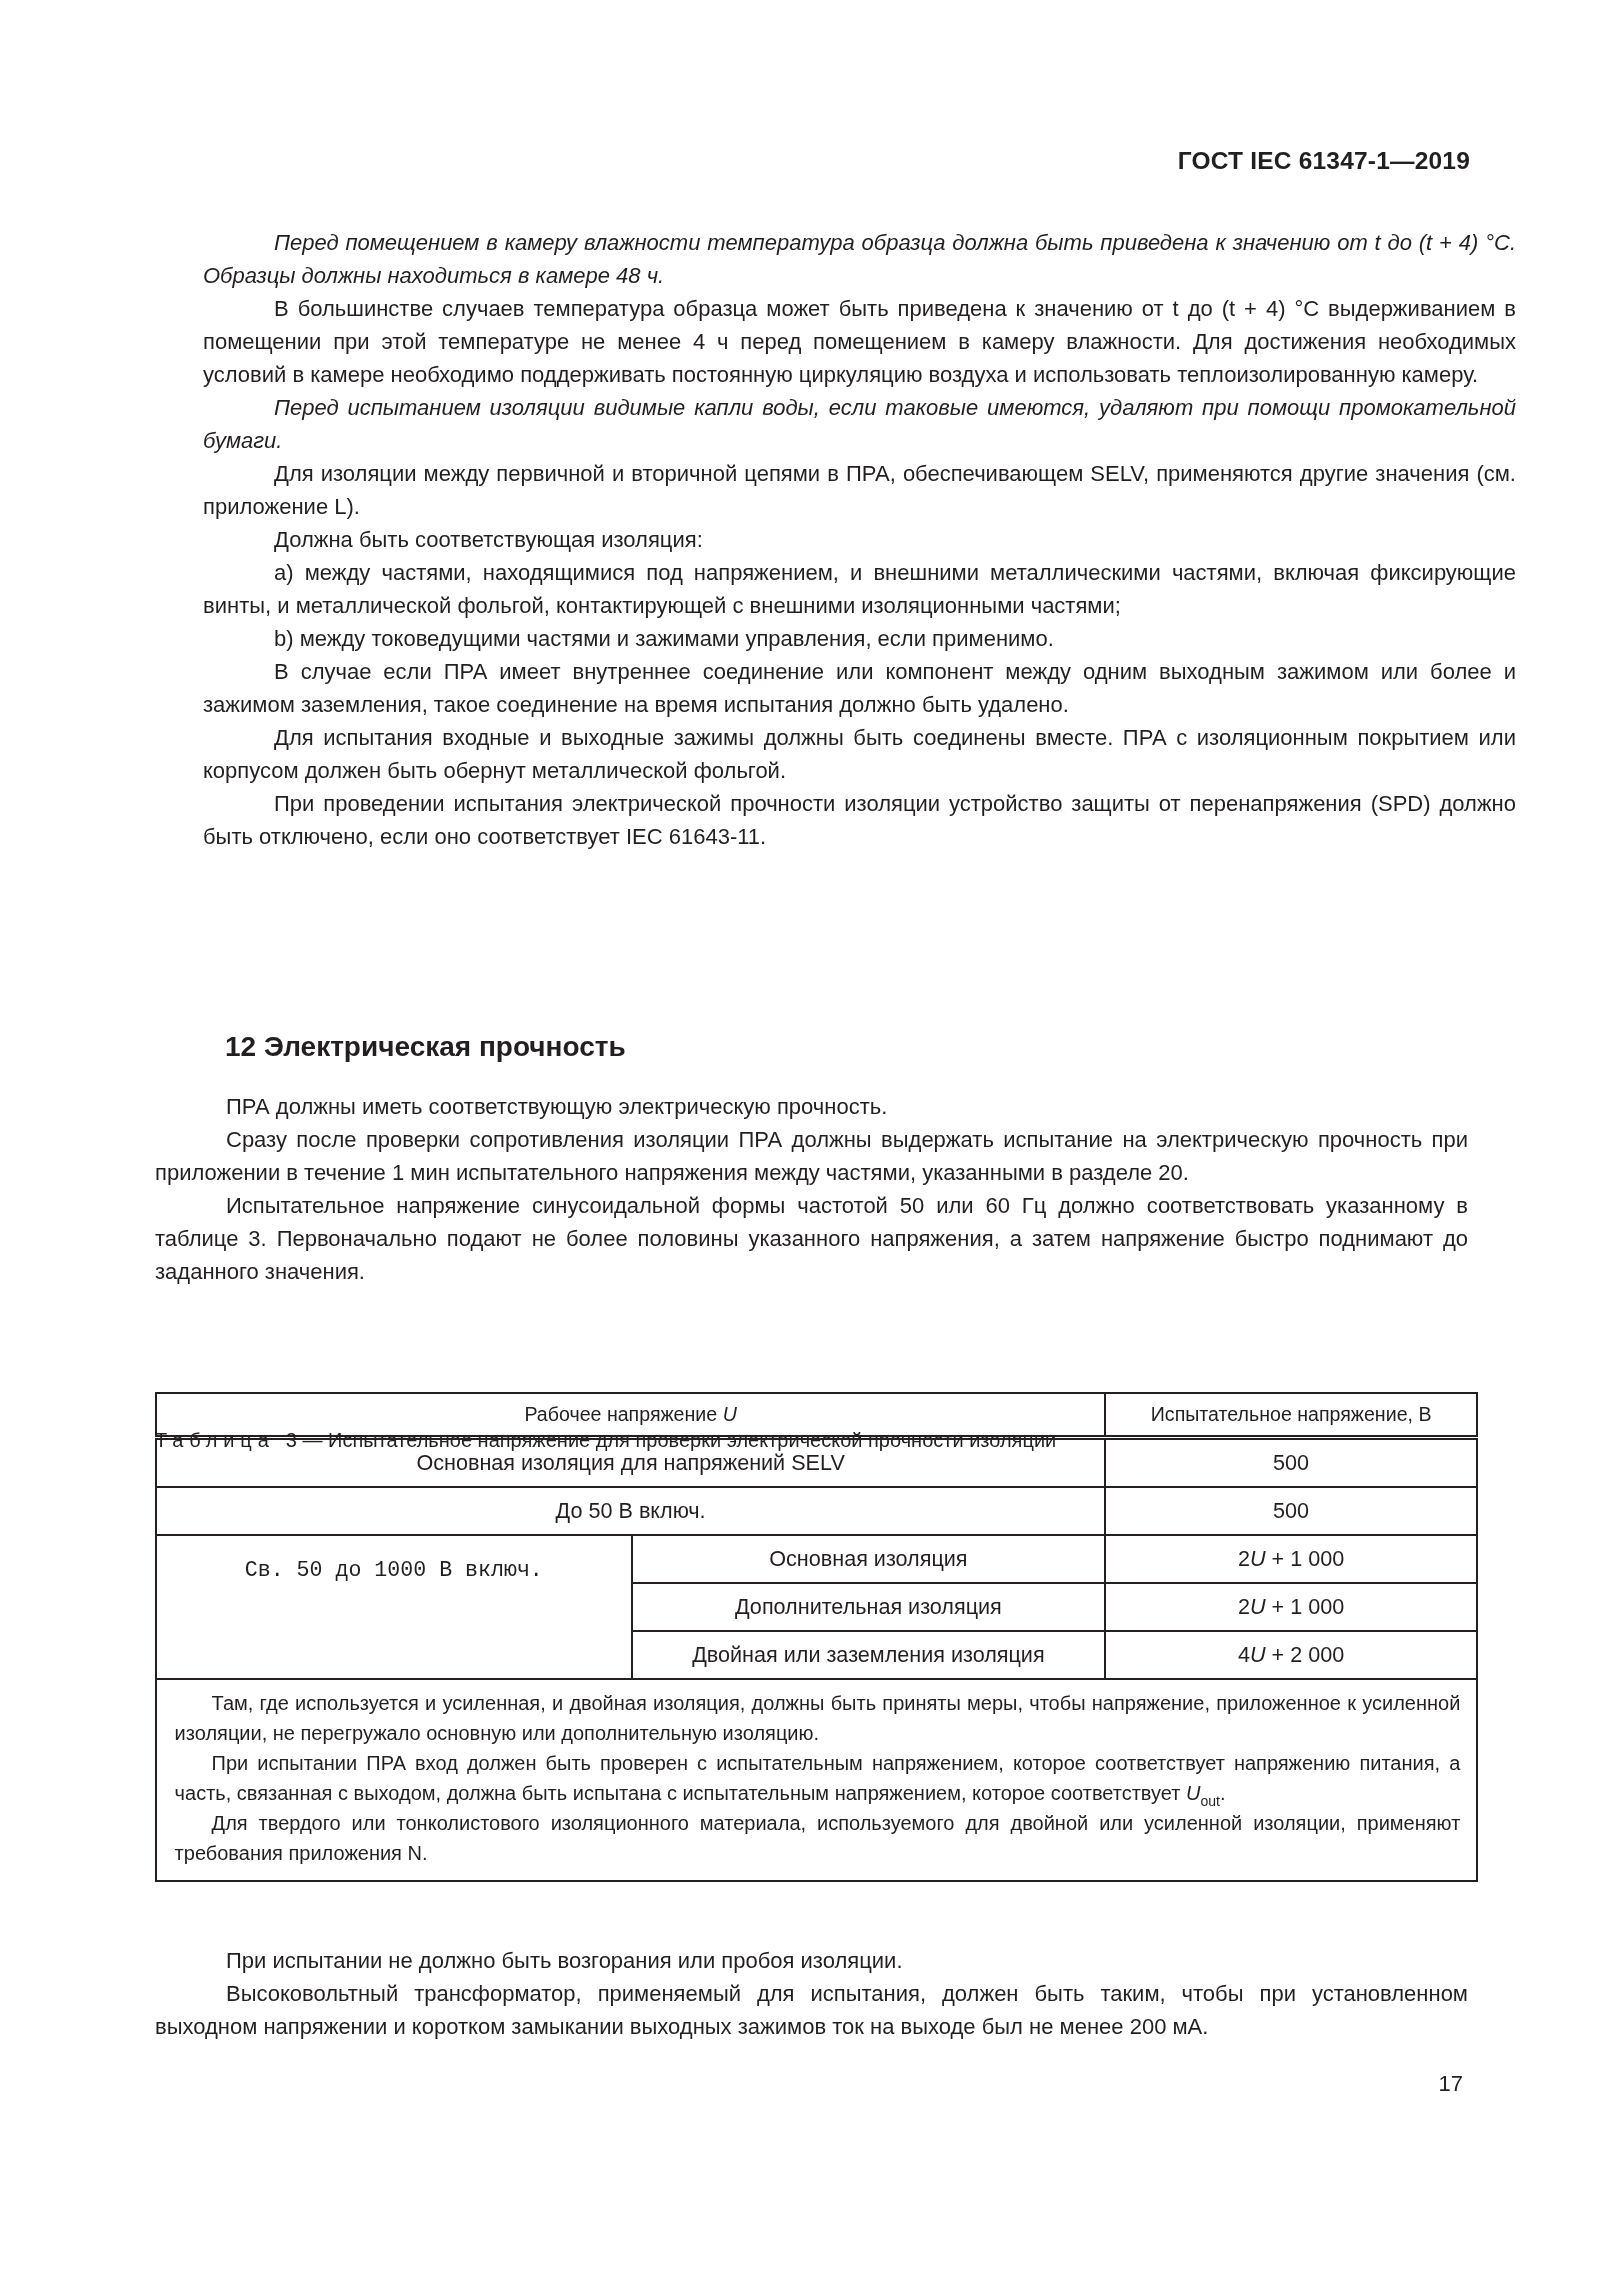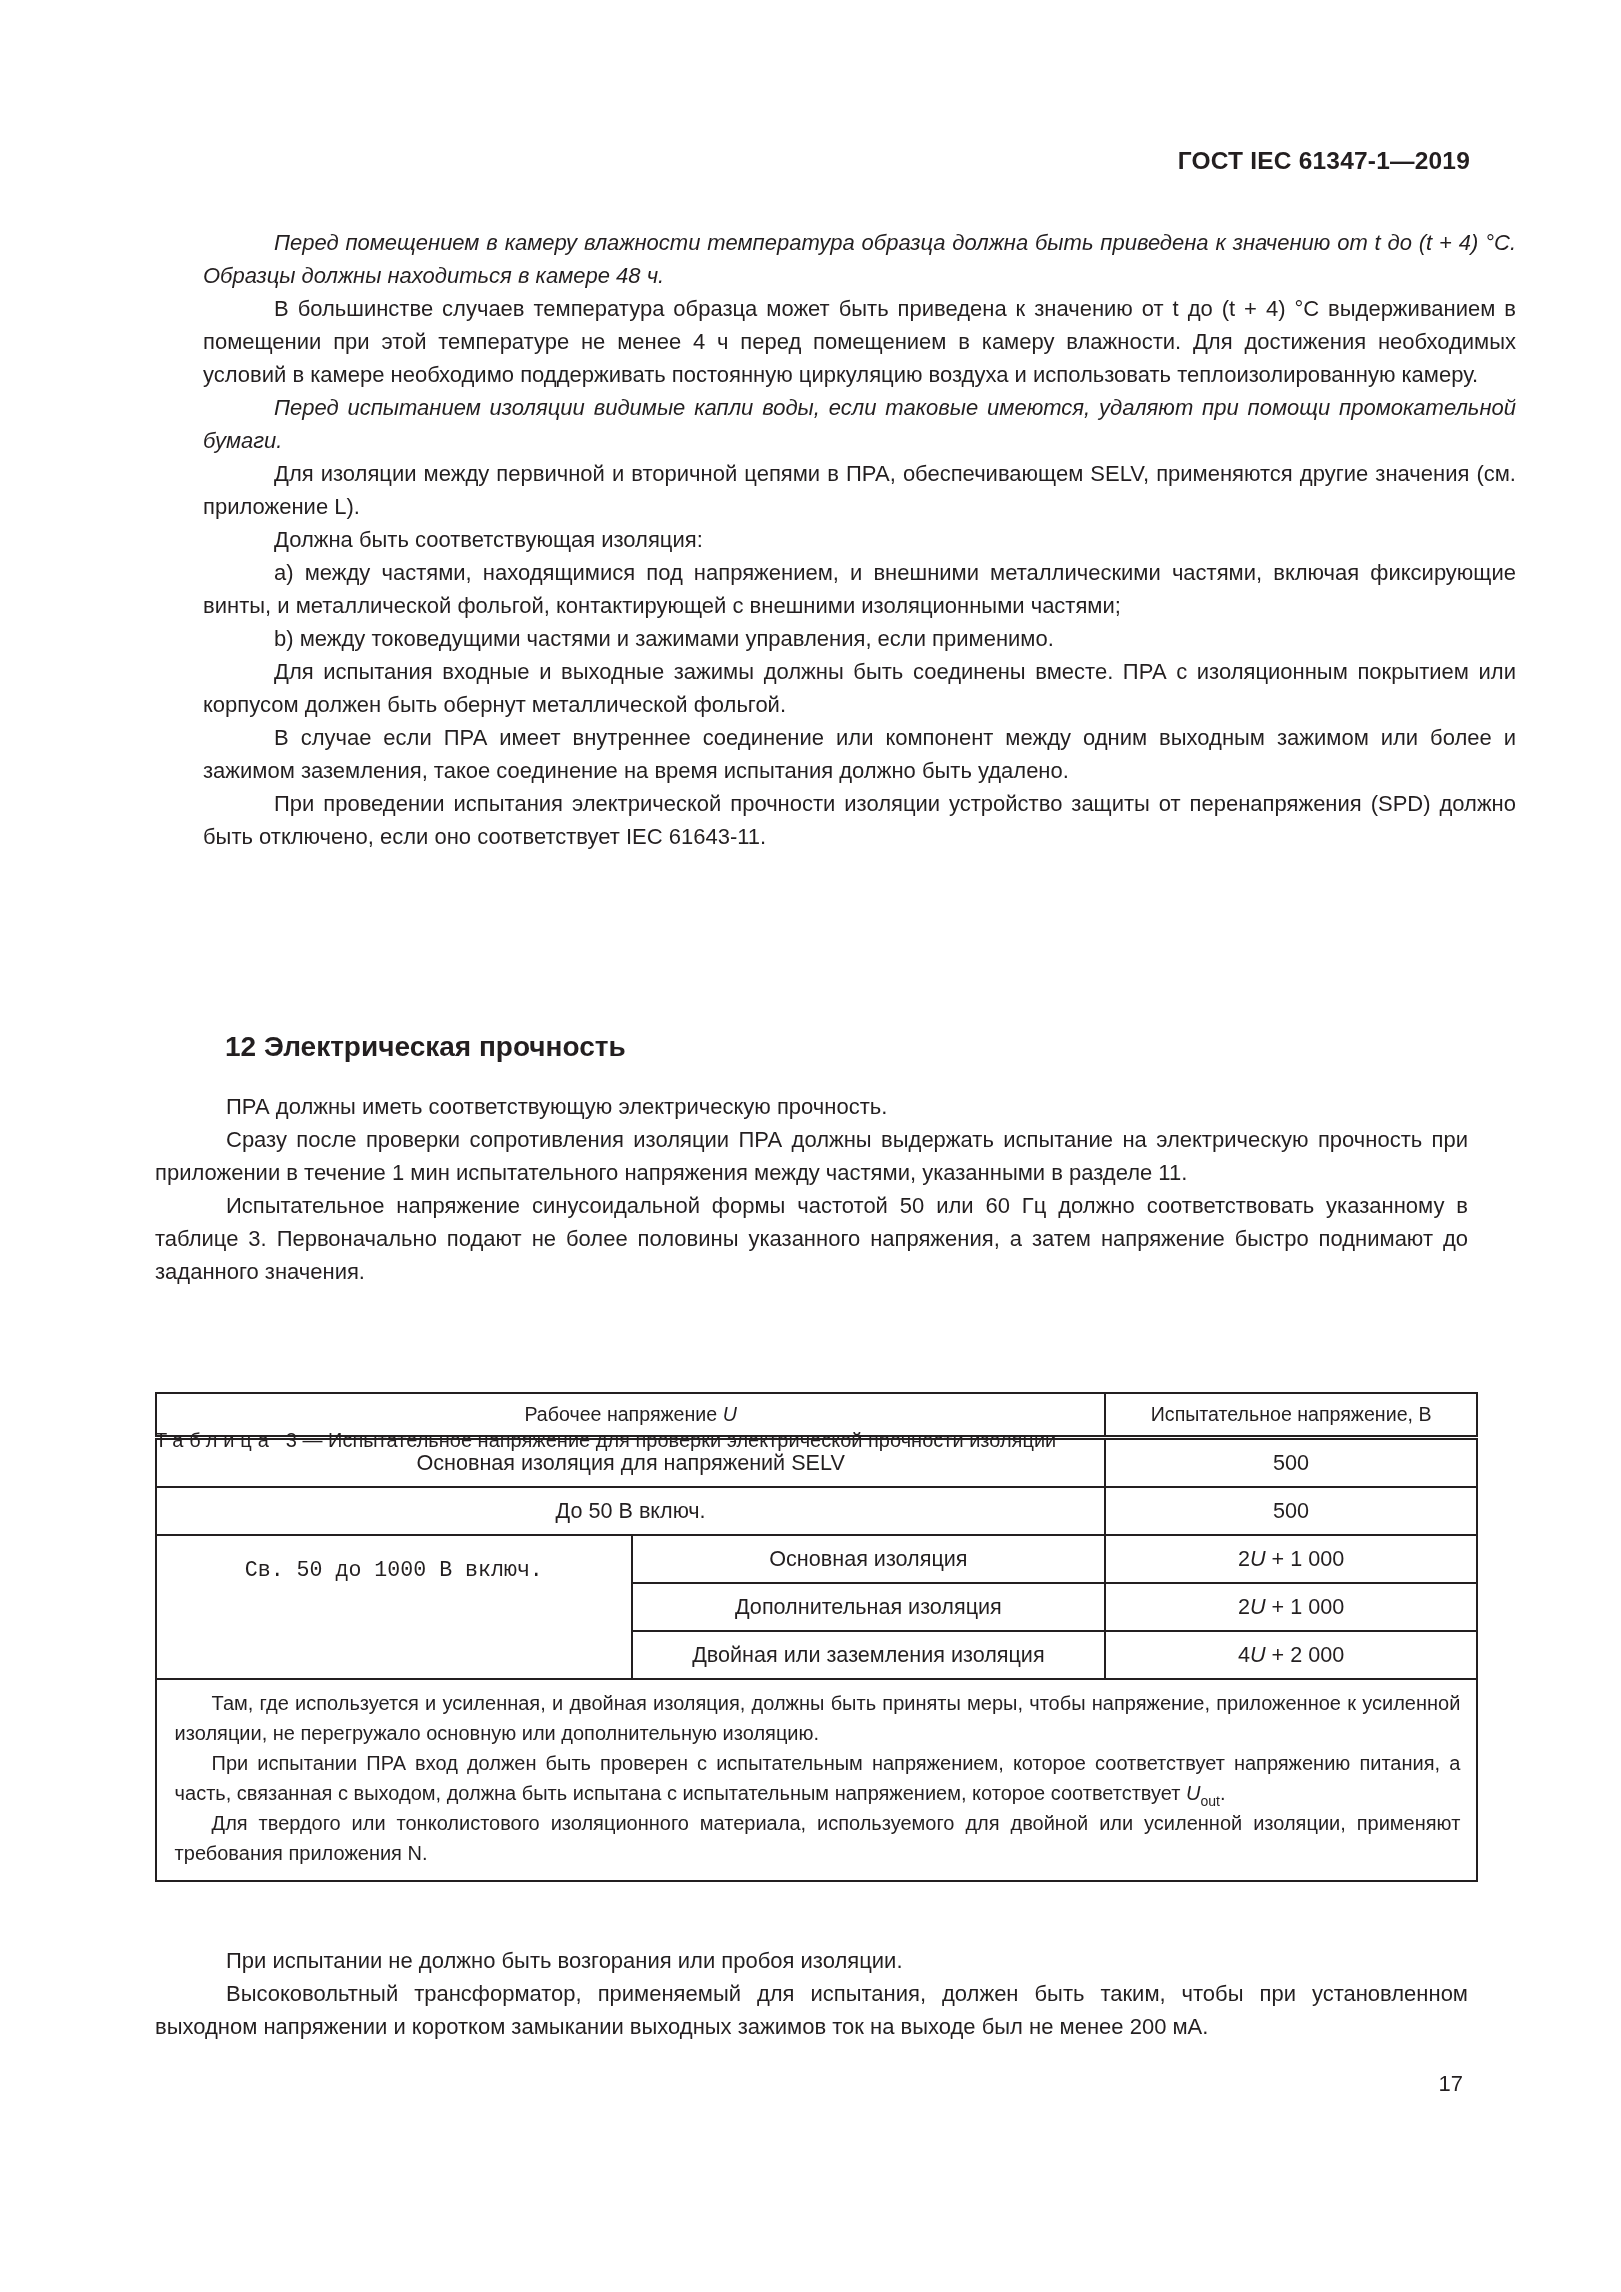--- a/index.html
+++ b/index.html
@@ -28,30 +28,30 @@
 <div class="page-header">ГОСТ IEC 61347-1—2019</div>
 
 <div class="block" style="top:226px;margin-left:48px;">
   <p class="p it">Перед помещением в камеру влажности температура образца должна быть приведена к значению от t до (t + 4) °С. Образцы должны находиться в камере 48 ч.</p>
   <p class="p">В большинстве случаев температура образца может быть приведена к значению от t до (t + 4) °С выдерживанием в помещении при этой температуре не менее 4 ч перед помещением в камеру влажности. Для достижения необходимых условий в камере необходимо поддерживать постоянную циркуляцию воздуха и использовать теплоизолированную камеру.</p>
   <p class="p it">Перед испытанием изоляции видимые капли воды, если таковые имеются, удаляют при помощи промокательной бумаги.</p>
   <p class="p">Для изоляции между первичной и вторичной цепями в ПРА, обеспечивающем SELV, применяются другие значения (см. приложение L).</p>
   <p class="p">Должна быть соответствующая изоляция:</p>
   <p class="p">a)  между частями, находящимися под напряжением, и внешними металлическими частями, включая фиксирующие винты, и металлической фольгой, контактирующей с внешними изоляционными частями;</p>
   <p class="p">b)  между токоведущими частями и зажимами управления, если применимо.</p>
+  <p class="p">В случае если ПРА имеет внутреннее соединение или компонент между одним выходным зажимом или более и зажимом заземления, такое соединение на время испытания должно быть удалено.</p>
   <p class="p">Для испытания входные и выходные зажимы должны быть соединены вместе. ПРА с изоляционным покрытием или корпусом должен быть обернут металлической фольгой.</p>
-  <p class="p">В случае если ПРА имеет внутреннее соединение или компонент между одним выходным зажимом или более и зажимом заземления, такое соединение на время испытания должно быть удалено.</p>
   <p class="p">При проведении испытания электрической прочности изоляции устройство защиты от перенапряжения (SPD) должно быть отключено, если оно соответствует IEC 61643-11.</p>
 </div>
 
 <div class="heading">12  Электрическая прочность</div>
 
 <div class="block" style="top:1090px;">
   <p class="p">ПРА должны иметь соответствующую электрическую прочность.</p>
-  <p class="p">Сразу после проверки сопротивления изоляции ПРА должны выдержать испытание на электрическую прочность при приложении в течение 1 мин испытательного напряжения между частями, указанными в разделе 11.</p>
+  <p class="p">Сразу после проверки сопротивления изоляции ПРА должны выдержать испытание на электрическую прочность при приложении в течение 1 мин испытательного напряжения между частями, указанными в разделе 20.</p>
   <p class="p">Испытательное напряжение синусоидальной формы частотой 50 или 60 Гц должно соответствовать указанному в таблице 3. Первоначально подают не более половины указанного напряжения, а затем напряжение быстро поднимают до заданного значения.</p>
 </div>
 
 <div class="caption">
   <span class="spaced">Таблица</span>&nbsp;&nbsp;<span>3</span>&nbsp;<span>— Испытательное напряжение для проверки электрической прочности изоляции</span>
 </div>
 
 <table class="tbl">
   <colgroup>
     <col style="width:476px">

